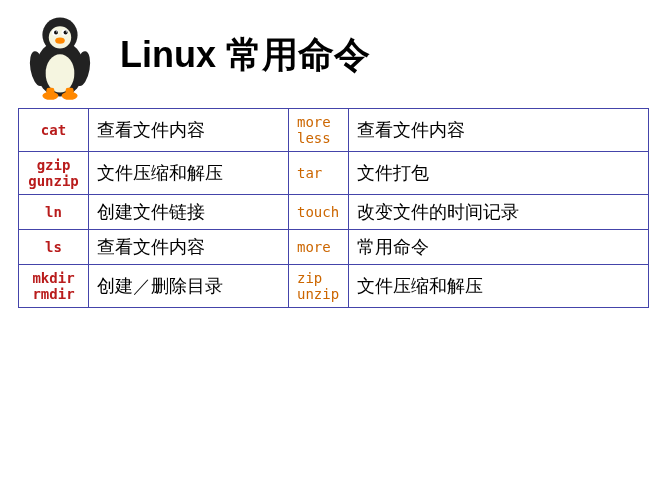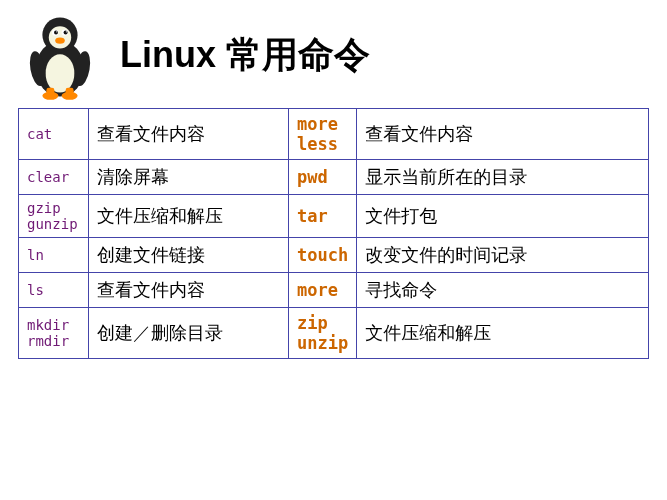--- a/index.html
+++ b/index.html
@@ -42,38 +42,39 @@
       border: 1.5px solid #4444aa;
     }
 
     td {
       border: 1.5px solid #4444aa;
       padding: 5px 8px;
       vertical-align: middle;
     }
 
     .cmd {
-      color: #701a75;
-      font-weight: normal;
+      color: #b91c1c;
+      font-weight: bold;
       font-size: 14px;
       font-family: monospace;
       white-space: pre-line;
       width: 70px;
+      text-align: center;
     }
 
     .desc {
       font-size: 18px;
       color: #000;
       width: 200px;
     }
 
     .cmd2 {
       color: #cc6600;
-      font-weight: bold;
-      font-size: 17px;
+      font-weight: normal;
+      font-size: 14px;
       font-family: monospace;
       white-space: pre-line;
       width: 60px;
     }
 
     .desc2 {
       font-size: 18px;
       color: #000;
     }
   </style>
@@ -118,43 +119,37 @@
   <table>
     <tbody id="table-body">
     <tr>
           <td class="cmd">cat</td>
           <td class="desc">查看文件内容</td>
           <td class="cmd2">more
 less</td>
           <td class="desc2">查看文件内容</td>
         </tr>
         <tr>
-          <td class="cmd">clear</td>
-          <td class="desc">清除屏幕</td>
-          <td class="cmd2">pwd</td>
-          <td class="desc2">显示当前所在的目录</td>
-        </tr>
-        <tr>
           <td class="cmd">gzip
 gunzip</td>
           <td class="desc">文件压缩和解压</td>
           <td class="cmd2">tar</td>
           <td class="desc2">文件打包</td>
         </tr>
         <tr>
           <td class="cmd">ln</td>
           <td class="desc">创建文件链接</td>
           <td class="cmd2">touch</td>
           <td class="desc2">改变文件的时间记录</td>
         </tr>
         <tr>
           <td class="cmd">ls</td>
           <td class="desc">查看文件内容</td>
           <td class="cmd2">more</td>
-          <td class="desc2">寻找命令</td>
+          <td class="desc2">常用命令</td>
         </tr>
         <tr>
           <td class="cmd">mkdir
 rmdir</td>
           <td class="desc">创建／删除目录</td>
           <td class="cmd2">zip
 unzip</td>
           <td class="desc2">文件压缩和解压</td>
         </tr>
       </tbody>

